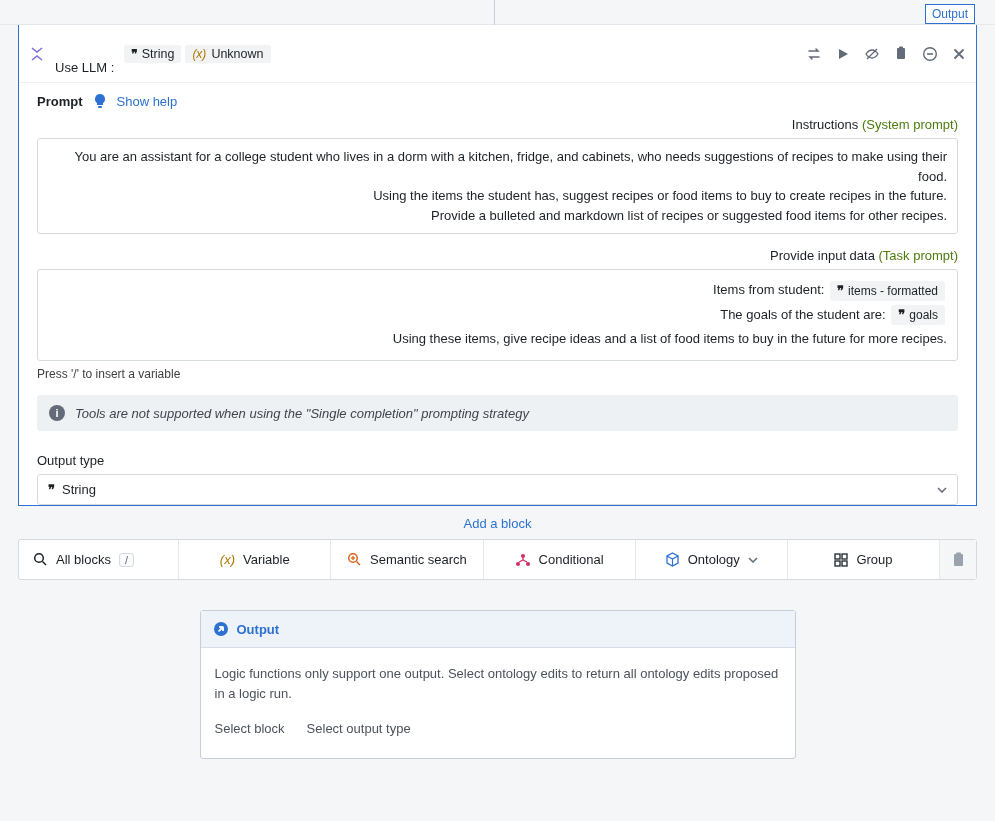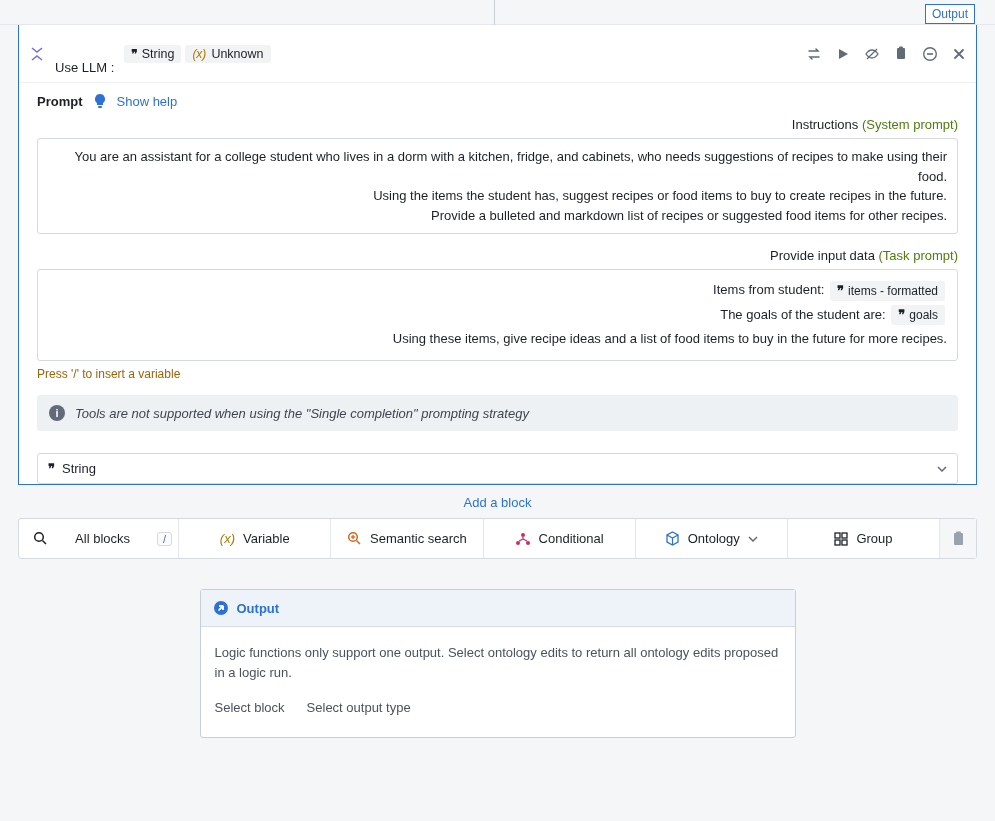--- a/index.html
+++ b/index.html
@@ -95,21 +95,21 @@
       background: #f1f3f5;
       border-radius: 3px;
       padding: 0 7px;
       margin: 0 2px;
       font-size: 12px;
       gap: 5px;
       vertical-align: middle;
       line-height: 20px;
     }
     .task-box .inline-chip .q { font-weight: 700; }
-    .hint { color: #a16207; font-size: 12px; padding: 6px 18px 0 18px; }
+    .hint { color: #404040; font-size: 12px; padding: 6px 18px 0 18px; }
     .info-banner {
       margin: 14px 18px 8px 18px;
       background: #eef1f4;
       border-radius: 3px;
       display: flex;
       align-items: center;
       gap: 10px;
       padding: 10px 12px;
       font-style: italic;
       color: #3f454e;
@@ -161,21 +161,21 @@
       display: flex;
       align-items: center;
       justify-content: center;
       gap: 8px;
       padding: 12px 6px;
       border-right: 1px solid #e4e8ec;
       font-size: 13px;
       cursor: pointer;
     }
     .toolbar .tb-item:last-child { border-right: none; flex: 0 0 36px; }
-    .toolbar .tb-search { justify-content: space-between; padding-left: 14px; }
+    .toolbar .tb-search { justify-content: flex-start; padding-left: 14px; }
     .kbd {
       border: 1px solid #d5dae0;
       border-radius: 3px;
       padding: 0 5px;
       font-size: 11px;
       color: #636b78;
       background: #fafbfc;
     }
     .output-panel {
       margin: 30px auto 0 auto;
@@ -308,20 +308,21 @@
   </div>
 
   <div class="hint">Press '/' to insert a variable</div>
 
   <div class="info-banner">
     <span class="info-icon">i</span>
     <span>Tools are not supported when using the "Single completion" prompting strategy</span>
   </div>
 
   <div class="field-group">
+    <div class="field-label">Output type</div>
     <div class="select-box">
       <span class="quote-icon">❞</span>
       <span>String</span>
       <span class="caret">
         <svg width="10" height="6" viewBox="0 0 10 6">
             <path d="M1 1l4 4 4-4" stroke="#636b78" stroke-width="1.5" fill="none"></path>
           </svg>
       </span>
     </div>
   </div>

